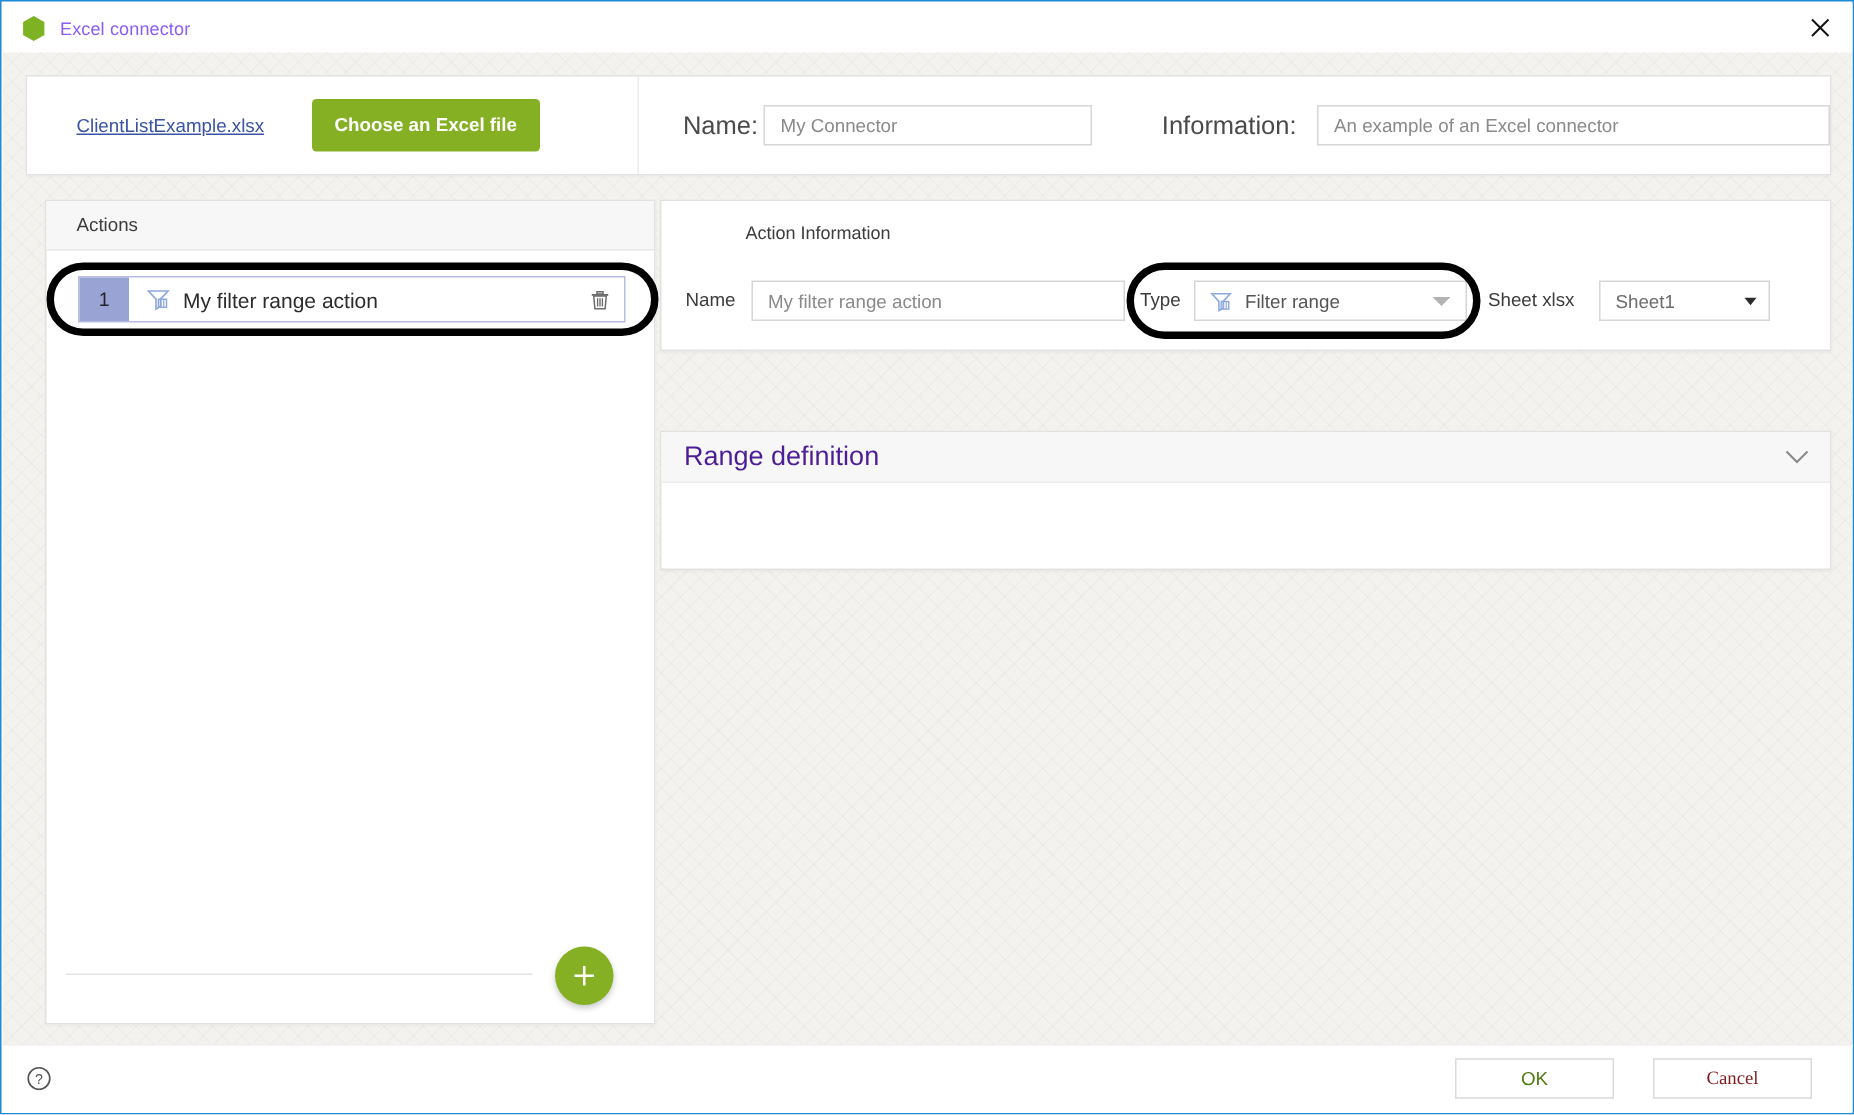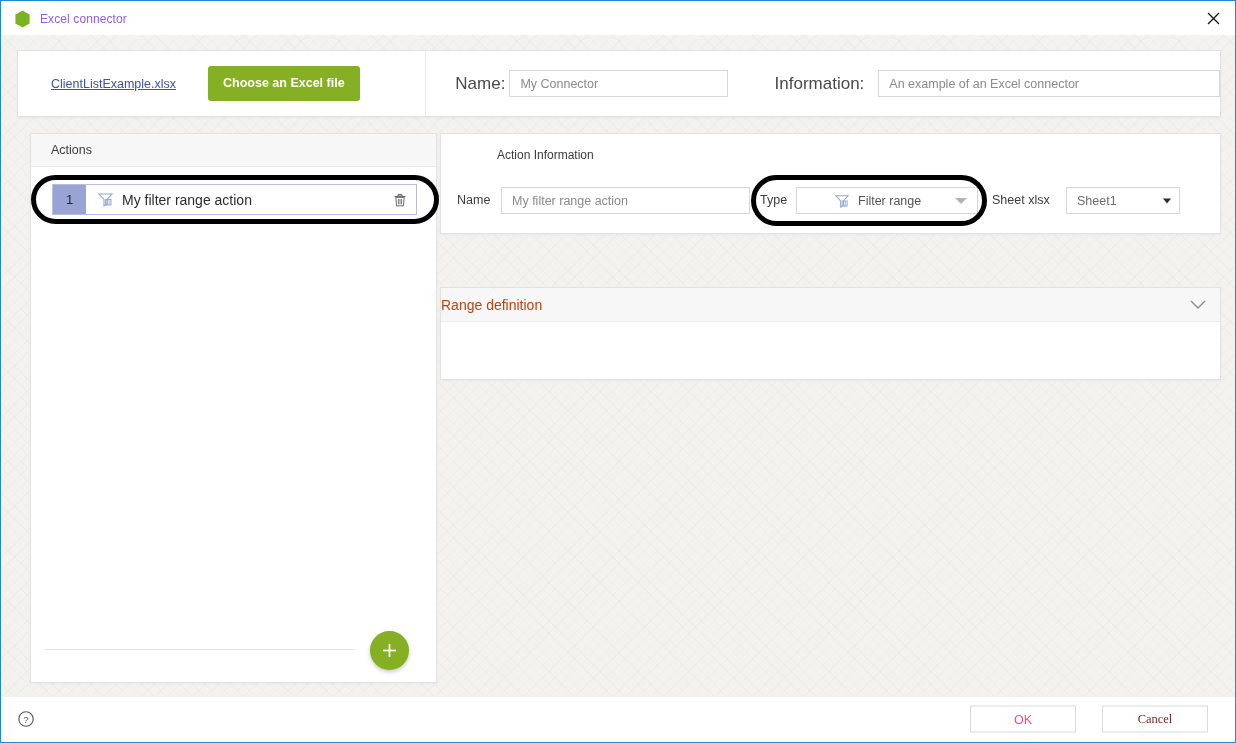--- a/index.html
+++ b/index.html
@@ -198,21 +198,21 @@
     font-size: 12.5px; color: #3c3c3c;
   }
   .dropdown {
     position: absolute;
     height: 27px;
     border: 1px solid #d6d6d6;
     background: #ffffff;
     display: flex; align-items: center;
     cursor: pointer;
   }
-  #ai-type-dropdown { left: 355px; top: 53px; width: 182px; padding-left: 28px; }
+  #ai-type-dropdown { left: 355px; top: 53px; width: 182px; }
   #type-dd-icon { margin-left: 9px; display: block; }
   #type-dd-text {
     margin-left: 8px;
     font-size: 12.5px; color: #555555;
   }
   #type-dd-arrow {
     position: absolute; right: 10px; top: 50%;
     transform: translateY(-50%);
     width: 0; height: 0;
     border-left: 6px solid transparent;
@@ -254,21 +254,22 @@
     box-shadow: 0 1px 2px rgba(0,0,0,.04);
   }
   #range-header {
     height: 34px;
     background: #f7f7f7;
     border-bottom: 1px solid #ececec;
     display: flex; align-items: center;
     position: relative;
   }
   #range-header-title {
-    font-size: 14px; color: #c2410c;
+    margin-left: 15px;
+    font-size: 18px; color: #4c1d95;
   }
   #range-collapse {
     position: absolute; right: 14px; top: 50%;
     transform: translateY(-50%);
     cursor: pointer; display: block;
   }
   #range-body {
     position: relative; height: 58px;
     display: flex; align-items: center;
   }
@@ -327,21 +328,21 @@
   .footer-btn {
     position: absolute; top: 50%;
     transform: translateY(-50%);
     width: 106px; height: 27px;
     background: #ffffff;
     border: 1px solid #dadada;
     font-family: "Liberation Sans", sans-serif;
     font-size: 12.5px;
     cursor: pointer;
   }
-  #ok-btn     { right: 160px; color: #ec4899; }
+  #ok-btn     { right: 160px; color: #4d7c0f; }
   #cancel-btn { right: 28px;  color: #7f1d1d; font-family: Liberation Serif, serif; }
 </style>
 </head>
 <body>
 
 <div id="window">
 
   <div id="titlebar">
     <svg id="app-icon" viewBox="0 0 17 18" width="17" height="18">
       <path d="M8.5 0.6 L15.6 4.6 L15.6 13.4 L8.5 17.4 L1.4 13.4 L1.4 4.6 Z" fill="#7db323"></path>

